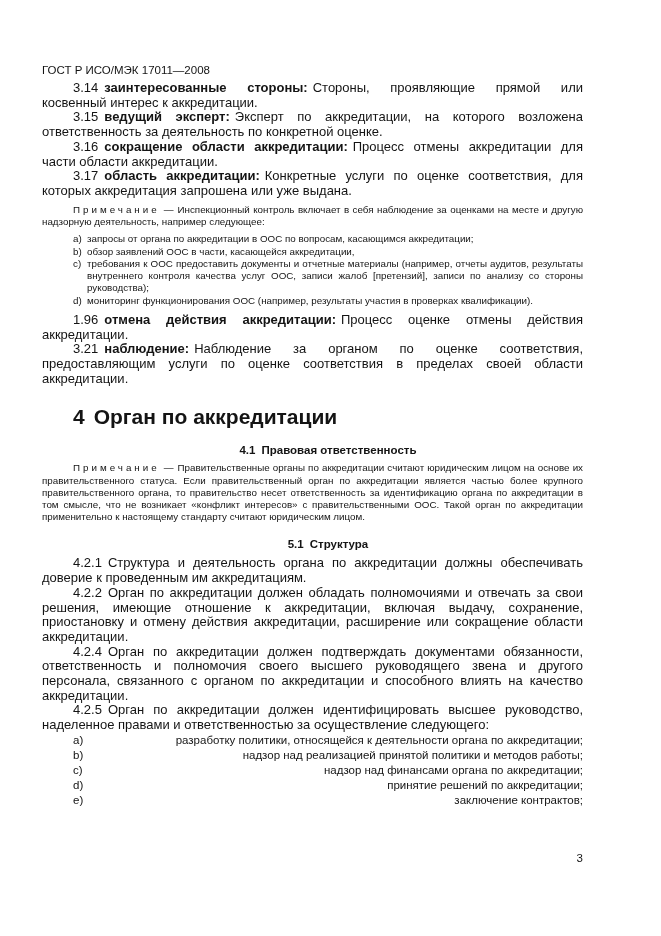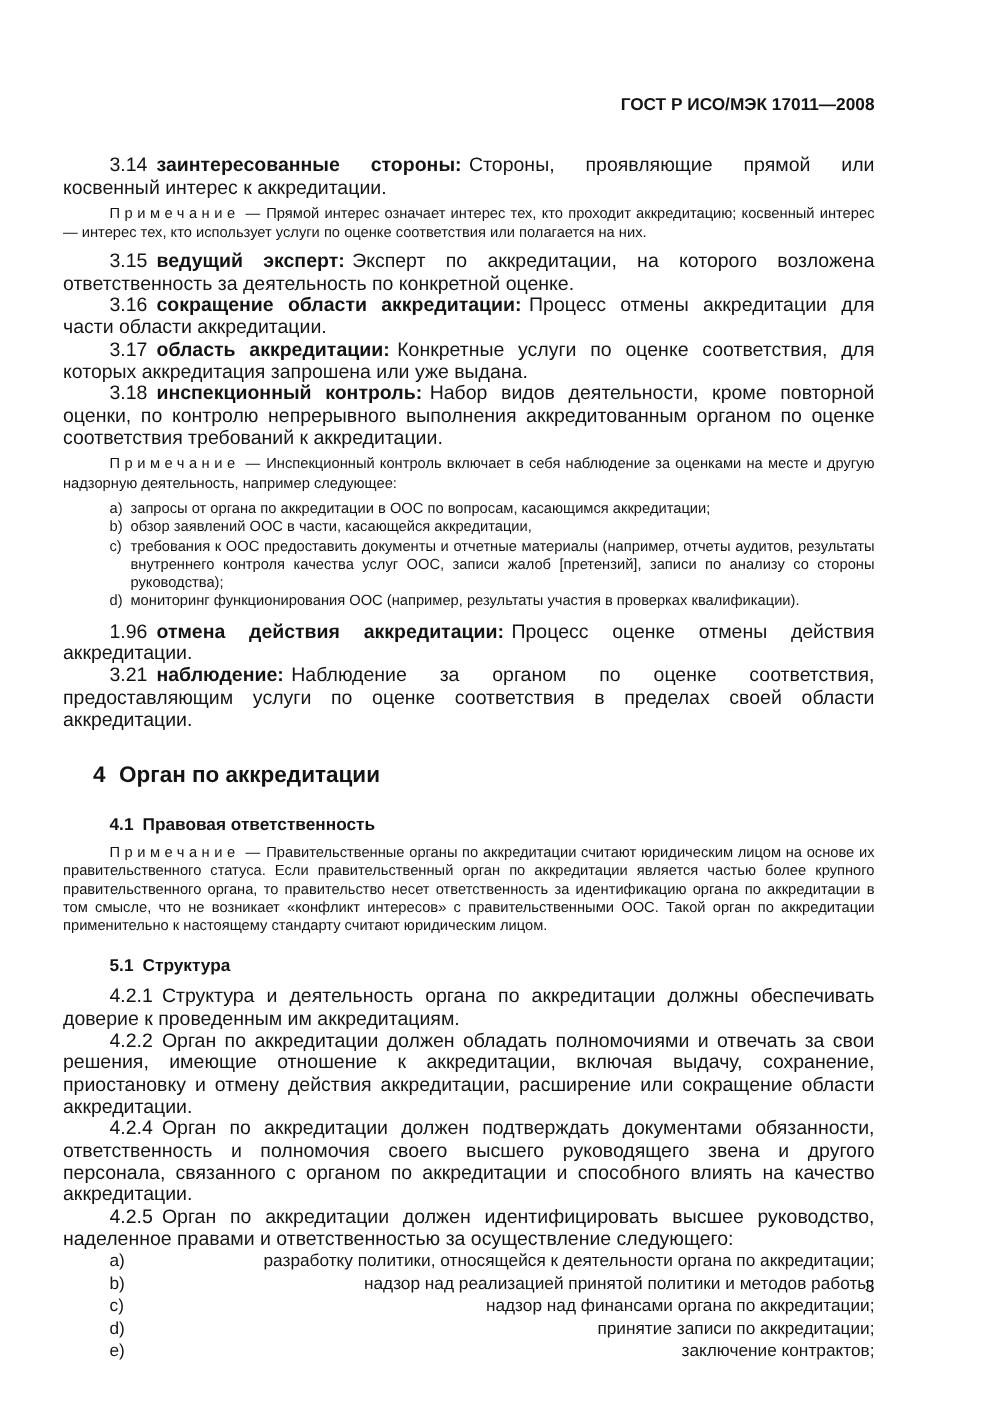--- a/index.html
+++ b/index.html
@@ -15,25 +15,24 @@
     font-family: "Liberation Sans", "DejaVu Sans", sans-serif;
     color: #141414;
   }
   .page {
     position: absolute;
     left: 42px;
     top: 63px;
     width: 541px;
   }
   .running-header {
-    text-align: right;
-    font-weight: bold;
+    font-weight: normal;
     font-size: 11.5px;
     line-height: 14px;
-    margin-bottom: 26px;
+    margin-bottom: 4px;
   }
   p { margin: 0; }
   .body-p {
     font-size: 13px;
     line-height: 14.7px;
     text-align: justify;
     text-indent: 31px;
   }
   .body-p .num { margin-right: 6px; }
   .body-p b.term { margin-right: 5px; }
@@ -55,31 +54,32 @@
   .note-list .li-label { flex: 0 0 14px; margin-left: 31px; }
   .note-list .li-text { flex: 1 1 auto; text-align: justify; }
   .clause-list {
     font-size: 11.5px;
     line-height: 14px;
   }
   .clause-list .li { display: flex; margin-bottom: 1px; }
   .clause-list .li-label { flex: 0 0 17px; margin-left: 31px; }
   .clause-list .li-text { flex: 1 1 auto; text-align: right; }
   h1.section-h {
-    font-size: 15px;
+    font-size: 21px;
     line-height: 18px;
     font-weight: bold;
-    margin: 21px 0 17px 20px;
+    margin: 21px 0 17px 31px;
   }
   h1.section-h .h-num { margin-right: 9px; }
   h2.sub-h {
     font-size: 11.5px;
     line-height: 14.7px;
     font-weight: bold;
     margin: 13px 0 5px 31px;
+    text-align: center;
   }
   h2.sub-h .h-num { margin-right: 6px; }
   .page-number {
     position: absolute;
     top: 851px;
     right: 78px;
     font-size: 11.5px;
     line-height: 14px;
   }
 </style>
@@ -87,29 +87,27 @@
 <body>
 
 <div class="page">
 
   <div class="running-header">
     <span>ГОСТ Р ИСО/МЭК 17011—2008</span>
   </div>
 
   <p class="body-p"><span class="num">3.14</span><b class="term">заинтересованные стороны:</b><span>Стороны, проявляющие прямой или косвенный интерес к аккредитации.</span></p>
 
-  <p class="note"><span class="note-label">Примечание</span><span class="note-dash">—</span><span>Прямой интерес означает интерес тех, кто проходит аккредитацию; косвенный интерес — интерес тех, кто использует услуги по оценке соответствия или полагается на них.</span></p>
 
   <p class="body-p"><span class="num">3.15</span><b class="term">ведущий эксперт:</b><span>Эксперт по аккредитации, на которого возложена ответственность за деятельность по конкретной оценке.</span></p>
 
   <p class="body-p"><span class="num">3.16</span><b class="term">сокращение области аккредитации:</b><span>Процесс отмены аккредитации для части области аккредитации.</span></p>
 
   <p class="body-p"><span class="num">3.17</span><b class="term">область аккредитации:</b><span>Конкретные услуги по оценке соответствия, для которых аккредитация запрошена или уже выдана.</span></p>
 
-  <p class="body-p"><span class="num">3.18</span><b class="term">инспекционный контроль:</b><span>Набор видов деятельности, кроме повторной оценки, по контролю непрерывного выполнения аккредитованным органом по оценке соответствия требований к аккредитации.</span></p>
 
   <p class="note"><span class="note-label">Примечание</span><span class="note-dash">—</span><span>Инспекционный контроль включает в себя наблюдение за оценками на месте и другую надзорную деятельность, например следующее:</span></p>
 
   <div class="note-list">
     <div class="li">
         <span class="li-label">a)</span>
         <span class="li-text">запросы от органа по аккредитации в ООС по вопросам, касающимся аккредитации;</span>
       </div>
     <div class="li">
         <span class="li-label">b)</span>
@@ -156,21 +154,21 @@
     <div class="li">
         <span class="li-label">b)</span>
         <span class="li-text">надзор над реализацией принятой политики и методов работы;</span>
       </div>
     <div class="li">
         <span class="li-label">c)</span>
         <span class="li-text">надзор над финансами органа по аккредитации;</span>
       </div>
     <div class="li">
         <span class="li-label">d)</span>
-        <span class="li-text">принятие записи по аккредитации;</span>
+        <span class="li-text">принятие решений по аккредитации;</span>
       </div>
     <div class="li">
         <span class="li-label">e)</span>
         <span class="li-text">заключение контрактов;</span>
       </div>
   </div>
 
 </div>
 
 <div class="page-number">3</div>

